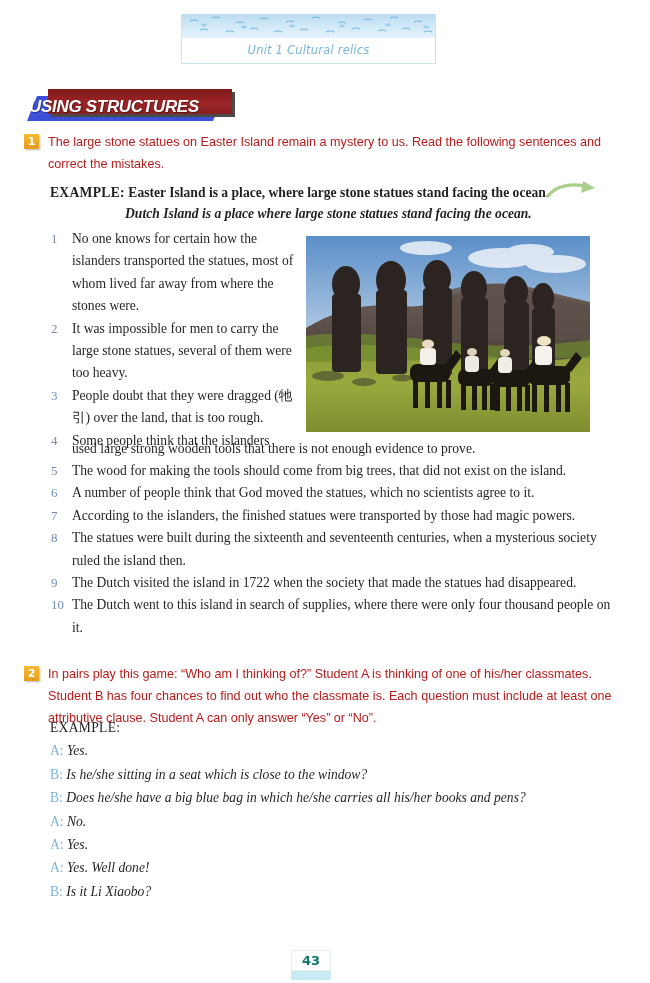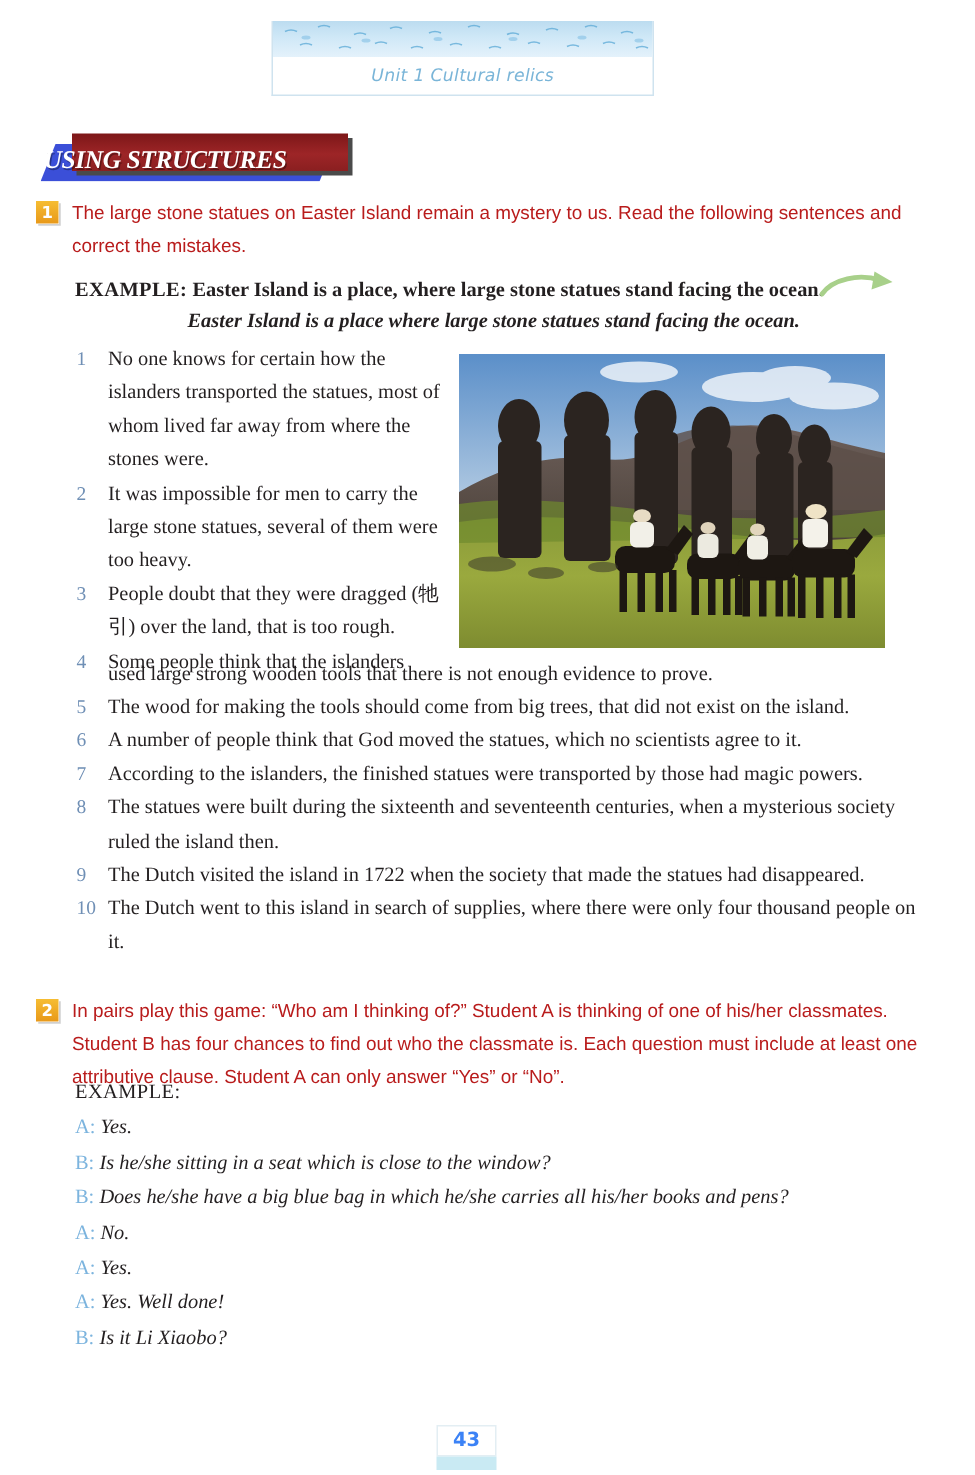--- a/index.html
+++ b/index.html
@@ -86,21 +86,21 @@
     width: 184px;
     height: 25px;
     background: #8f1f20;
     background: linear-gradient(180deg,#7d1718 0%, #9d2527 55%, #8a1f20 100%);
   }
   .sh-text {
     position: absolute;
     left: 2px;
     top: 8px;
     width: 206px;
-    font-family: Liberation Serif, serif;
+    font-family: Liberation Sans, sans-serif;
     font-weight: bold;
     font-size: 17px;
     font-style: italic;
     color: #ffffff;
     letter-spacing: -0.3px;
     text-transform: uppercase;
     white-space: nowrap;
     text-shadow: 1px 1px 0 rgba(0,0,0,.35);
   }
 
@@ -215,21 +215,21 @@
     left: 0; top: 0;
     width: 40px; height: 21px;
     background: #ffffff;
     border: 1px solid #e3eef3;
     box-sizing: border-box;
     text-align: center;
     line-height: 19px;
     font-family: "DejaVu Sans", sans-serif;
     font-weight: bold;
     font-size: 13px;
-    color: #3b82f6;
+    color: #0f766e;
   }
   .pagefoot .band {
     position: absolute;
     left: 0; top: 21px;
     width: 40px; height: 9px;
     background: #c9eaf3;
   }
 </style>
 </head>
 <body>
@@ -278,21 +278,21 @@
   <div class="sh-red"></div>
   <div class="sh-text">USING STRUCTURES</div>
 </div>
 
 <div class="badge" style="left:24px; top:134px;">1</div>
 <div class="instr" style="left:48px; top:131px; width:566px;">The large stone statues on Easter Island remain a mystery to us. Read the following sentences and correct the mistakes.</div>
 
 <div class="ex1-example">
   <span class="lbl">EXAMPLE:</span>
   <span class="wrong">Easter Island is a place, where large stone statues stand facing the ocean.</span>
-  <span class="right">Easter Island is a place where large stone statues stand facing the ocean.</span>
+  <span class="right">Dutch Island is a place where large stone statues stand facing the ocean.</span>
 </div>
 
 <div class="arrow">
   <svg width="54" height="22" viewBox="0 0 54 22" xmlns="http://www.w3.org/2000/svg">
     <path d="M3 16 C10 6, 28 2, 42 7" stroke="#a8d08a" stroke-width="3.2" fill="none" stroke-linecap="round"></path>
     <path d="M38 1 L50 8 L36 13 Z" fill="#a8d08a"></path>
   </svg>
 </div>
 
 <div class="photo">

